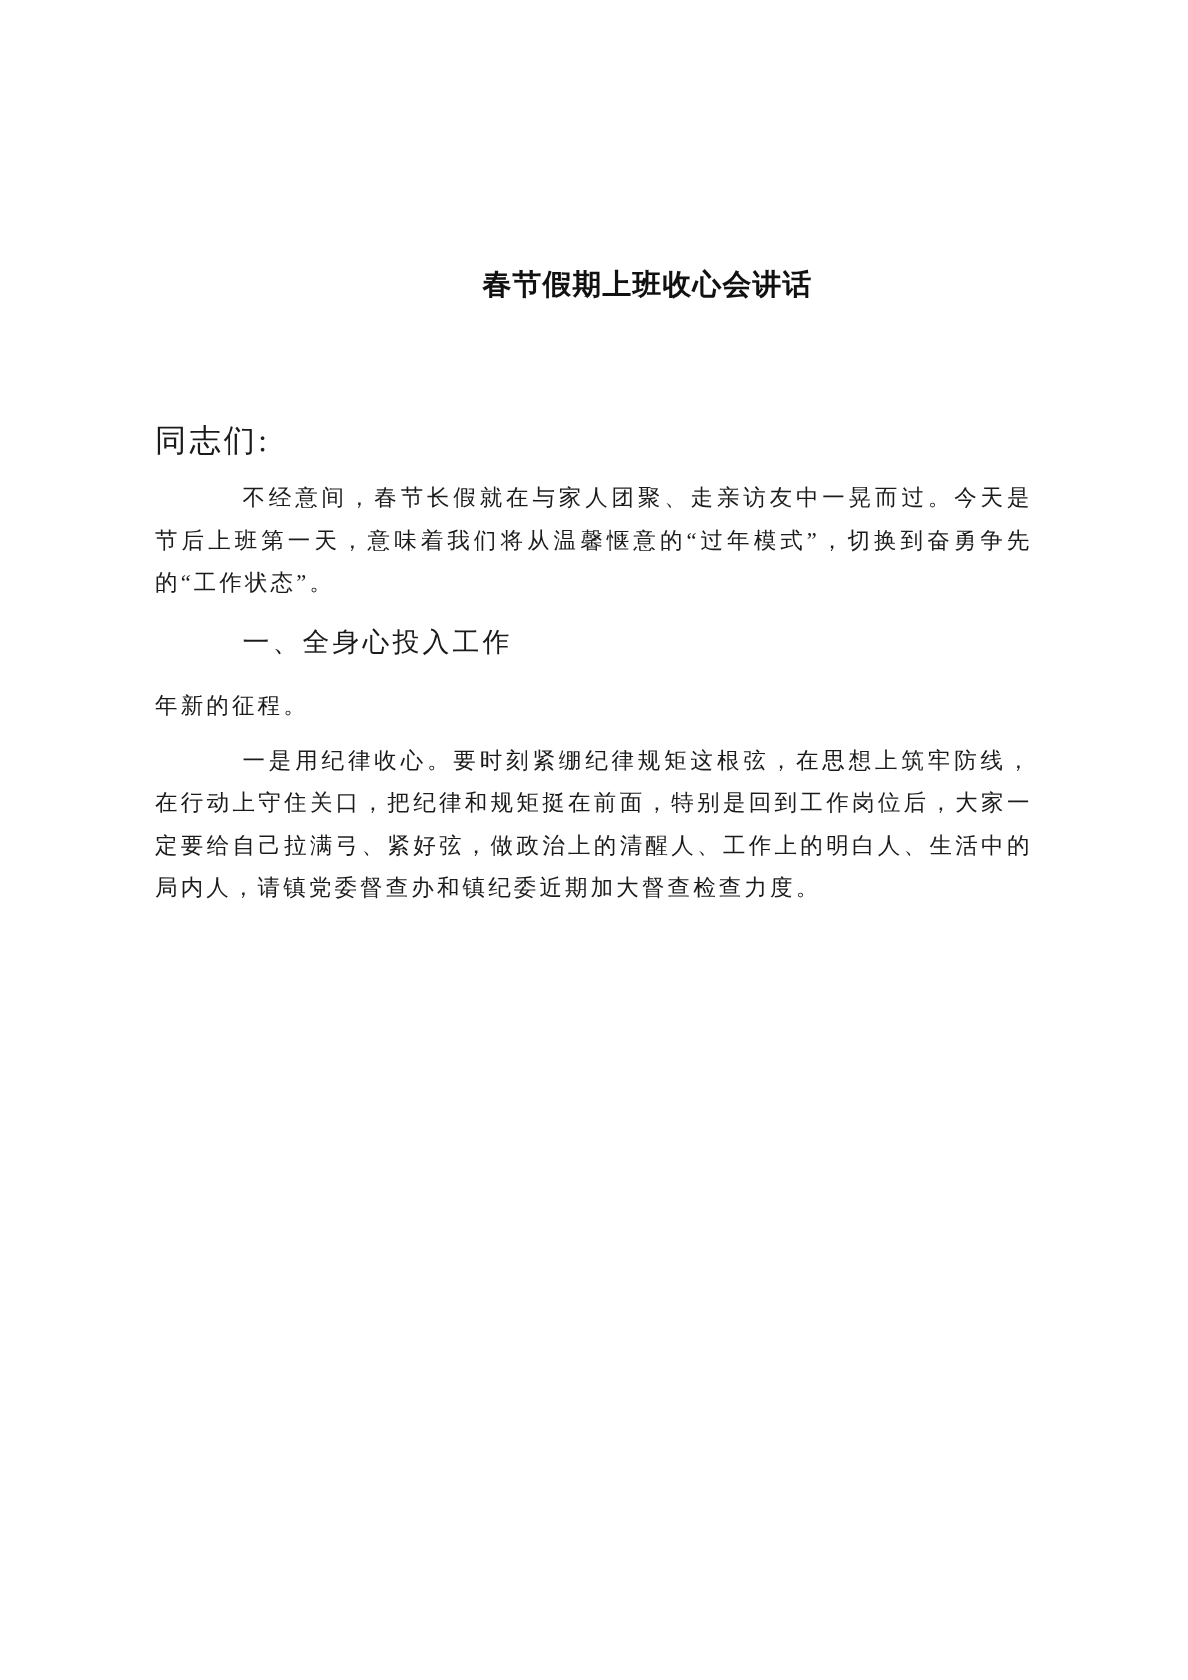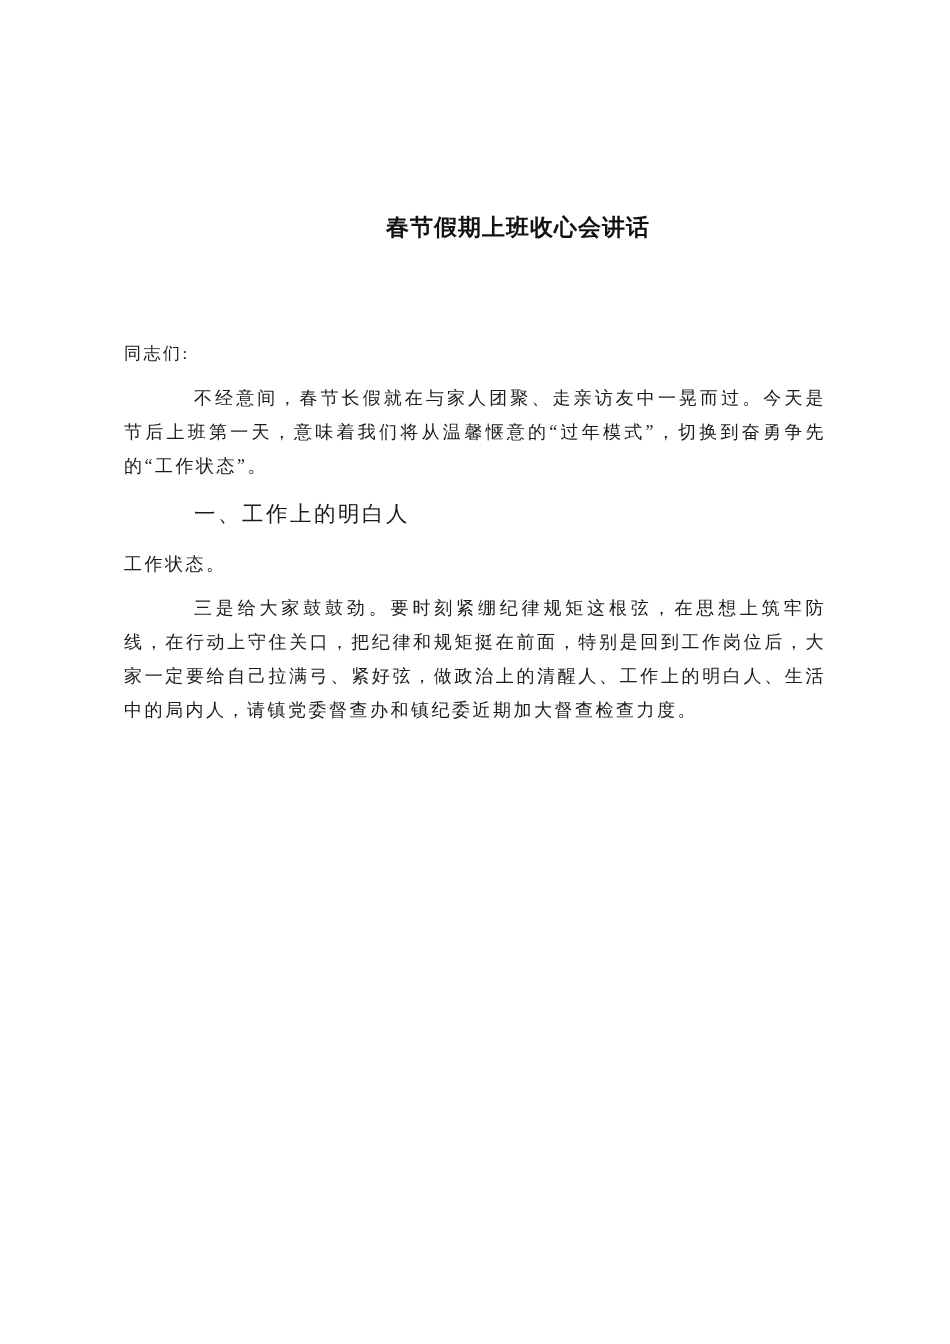--- a/index.html
+++ b/index.html
@@ -28,21 +28,21 @@
     font-weight: bold;
     font-size: 23px;
     line-height: 34px;
     letter-spacing: 1px;
     text-align: center;
     text-indent: 86px; 
     color: #111111;
   }
   .salutation {
     margin: 0 0 10px 0;
-    font-size: 17px;
+    font-size: 25px;
     line-height: 34px;
     letter-spacing: 2.5px;
   }
   p.body {
     margin: 0 0 10px 0;
     font-size: 18px;
     line-height: 34px;
     letter-spacing: 2.5px;
     text-align: justify;
     text-align-last: left;
@@ -66,20 +66,20 @@
 <body>
 
 <div class="page">
   <h1 class="doc-title">春节假期上班收心会讲话</h1>
 
   <p class="salutation">同志们:</p>
 
   <p class="body">不经意间，春节长假就在与家人团聚、走亲访友中一晃而过。今天是节后上班第一天，意味着我们将从温馨惬意的“过年模式”，切换到奋勇争先的“工作状态”。</p>
 
 
-  <h2 class="section-heading">一、工作上的明白人</h2>
+  <h2 class="section-heading">一、全身心投入工作</h2>
 
 
-  <p class="body no-indent">工作状态。</p>
+  <p class="body no-indent">年新的征程。</p>
 
-  <p class="body">三是给大家鼓鼓劲。要时刻紧绷纪律规矩这根弦，在思想上筑牢防线，在行动上守住关口，把纪律和规矩挺在前面，特别是回到工作岗位后，大家一定要给自己拉满弓、紧好弦，做政治上的清醒人、工作上的明白人、生活中的局内人，请镇党委督查办和镇纪委近期加大督查检查力度。</p>
+  <p class="body">一是用纪律收心。要时刻紧绷纪律规矩这根弦，在思想上筑牢防线，在行动上守住关口，把纪律和规矩挺在前面，特别是回到工作岗位后，大家一定要给自己拉满弓、紧好弦，做政治上的清醒人、工作上的明白人、生活中的局内人，请镇党委督查办和镇纪委近期加大督查检查力度。</p>
 
 </div>
 
 </body></html>

